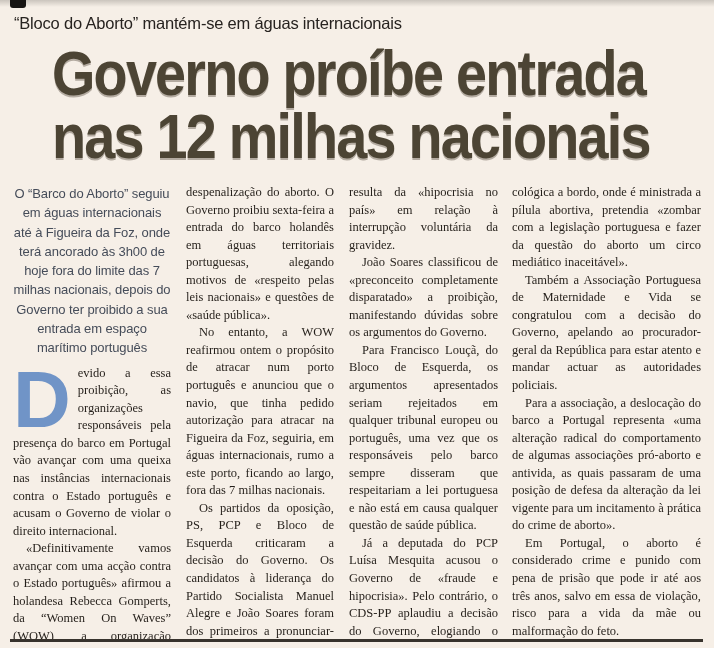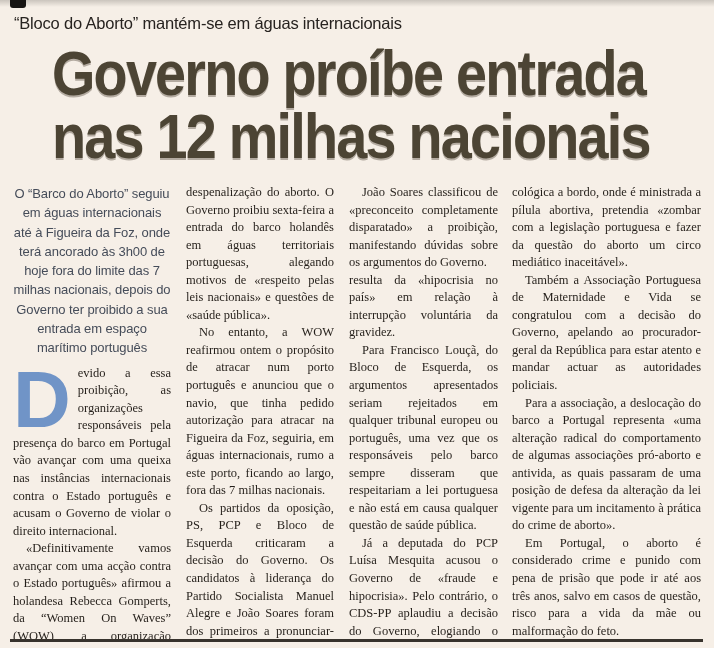--- a/index.html
+++ b/index.html
@@ -111,31 +111,31 @@
     </div>
 
     <div class="col col-2">
       <p class="body-p no-indent">despenalização do aborto. O Governo proibiu sexta-feira a entrada do barco holandês em águas territoriais portuguesas, alegando motivos de «respeito pelas leis nacionais» e questões de «saúde pública».</p>
       <p class="body-p">No entanto, a WOW reafirmou ontem o propósito de atracar num porto português e anunciou que o navio, que tinha pedido autorização para atracar na Figueira da Foz, seguiria, em águas internacionais, rumo a este porto, ficando ao largo, fora das 7 milhas nacionais.</p>
       <p class="body-p">Os partidos da oposição, PS, PCP e Bloco de Esquerda criticaram a decisão do Governo. Os candidatos à liderança do Partido Socialista Manuel Alegre e João Soares foram dos primeiros a pronunciar-se.</p>
 
     </div>
 
     <div class="col col-3">
+      <p class="body-p no-indent">resulta da «hipocrisia no país» em relação à interrupção voluntária da gravidez.</p>
       <p class="body-p">João Soares classificou de «preconceito completamente disparatado» a proibição, manifestando dúvidas sobre os argumentos do Governo.</p>
-      <p class="body-p no-indent">resulta da «hipocrisia no país» em relação à interrupção voluntária da gravidez.</p>
       <p class="body-p">Para Francisco Louçã, do Bloco de Esquerda, os argumentos apresentados seriam rejeitados em qualquer tribunal europeu ou português, uma vez que os responsáveis pelo barco sempre disseram que respeitariam a lei portuguesa e não está em causa qualquer questão de saúde pública.</p>
       <p class="body-p">Já a deputada do PCP Luísa Mesquita acusou o Governo de «fraude e hipocrisia». Pelo contrário, o CDS-PP aplaudiu a decisão do Governo, elogiando o «bom senso, clareza de ideias e coragem» demonstrados.</p>
 
     </div>
 
     <div class="col col-4">
       <p class="body-p no-indent">cológica a bordo, onde é ministrada a pílula abortiva, pretendia «zombar com a legislação portuguesa e fazer da questão do aborto um circo mediático inaceitável».</p>
       <p class="body-p">Também a Associação Portuguesa de Maternidade e Vida se congratulou com a decisão do Governo, apelando ao procurador-geral da República para estar atento e mandar actuar as autoridades policiais.</p>
       <p class="body-p">Para a associação, a deslocação do barco a Portugal representa «uma alteração radical do comportamento de algumas associações pró-aborto e antivida, as quais passaram de uma posição de defesa da alteração da lei vigente para um incitamento à prática do crime de aborto».</p>
-      <p class="body-p">Em Portugal, o aborto é considerado crime e punido com pena de prisão que pode ir até aos três anos, salvo em casos de questão, risco para a vida da mãe ou malformação do feto.</p>
+      <p class="body-p">Em Portugal, o aborto é considerado crime e punido com pena de prisão que pode ir até aos três anos, salvo em essa de violação, risco para a vida da mãe ou malformação do feto.</p>
     </div>
 
   </div>
 
   <div class="rule"></div>
 
 </div>
 
 </body></html>

